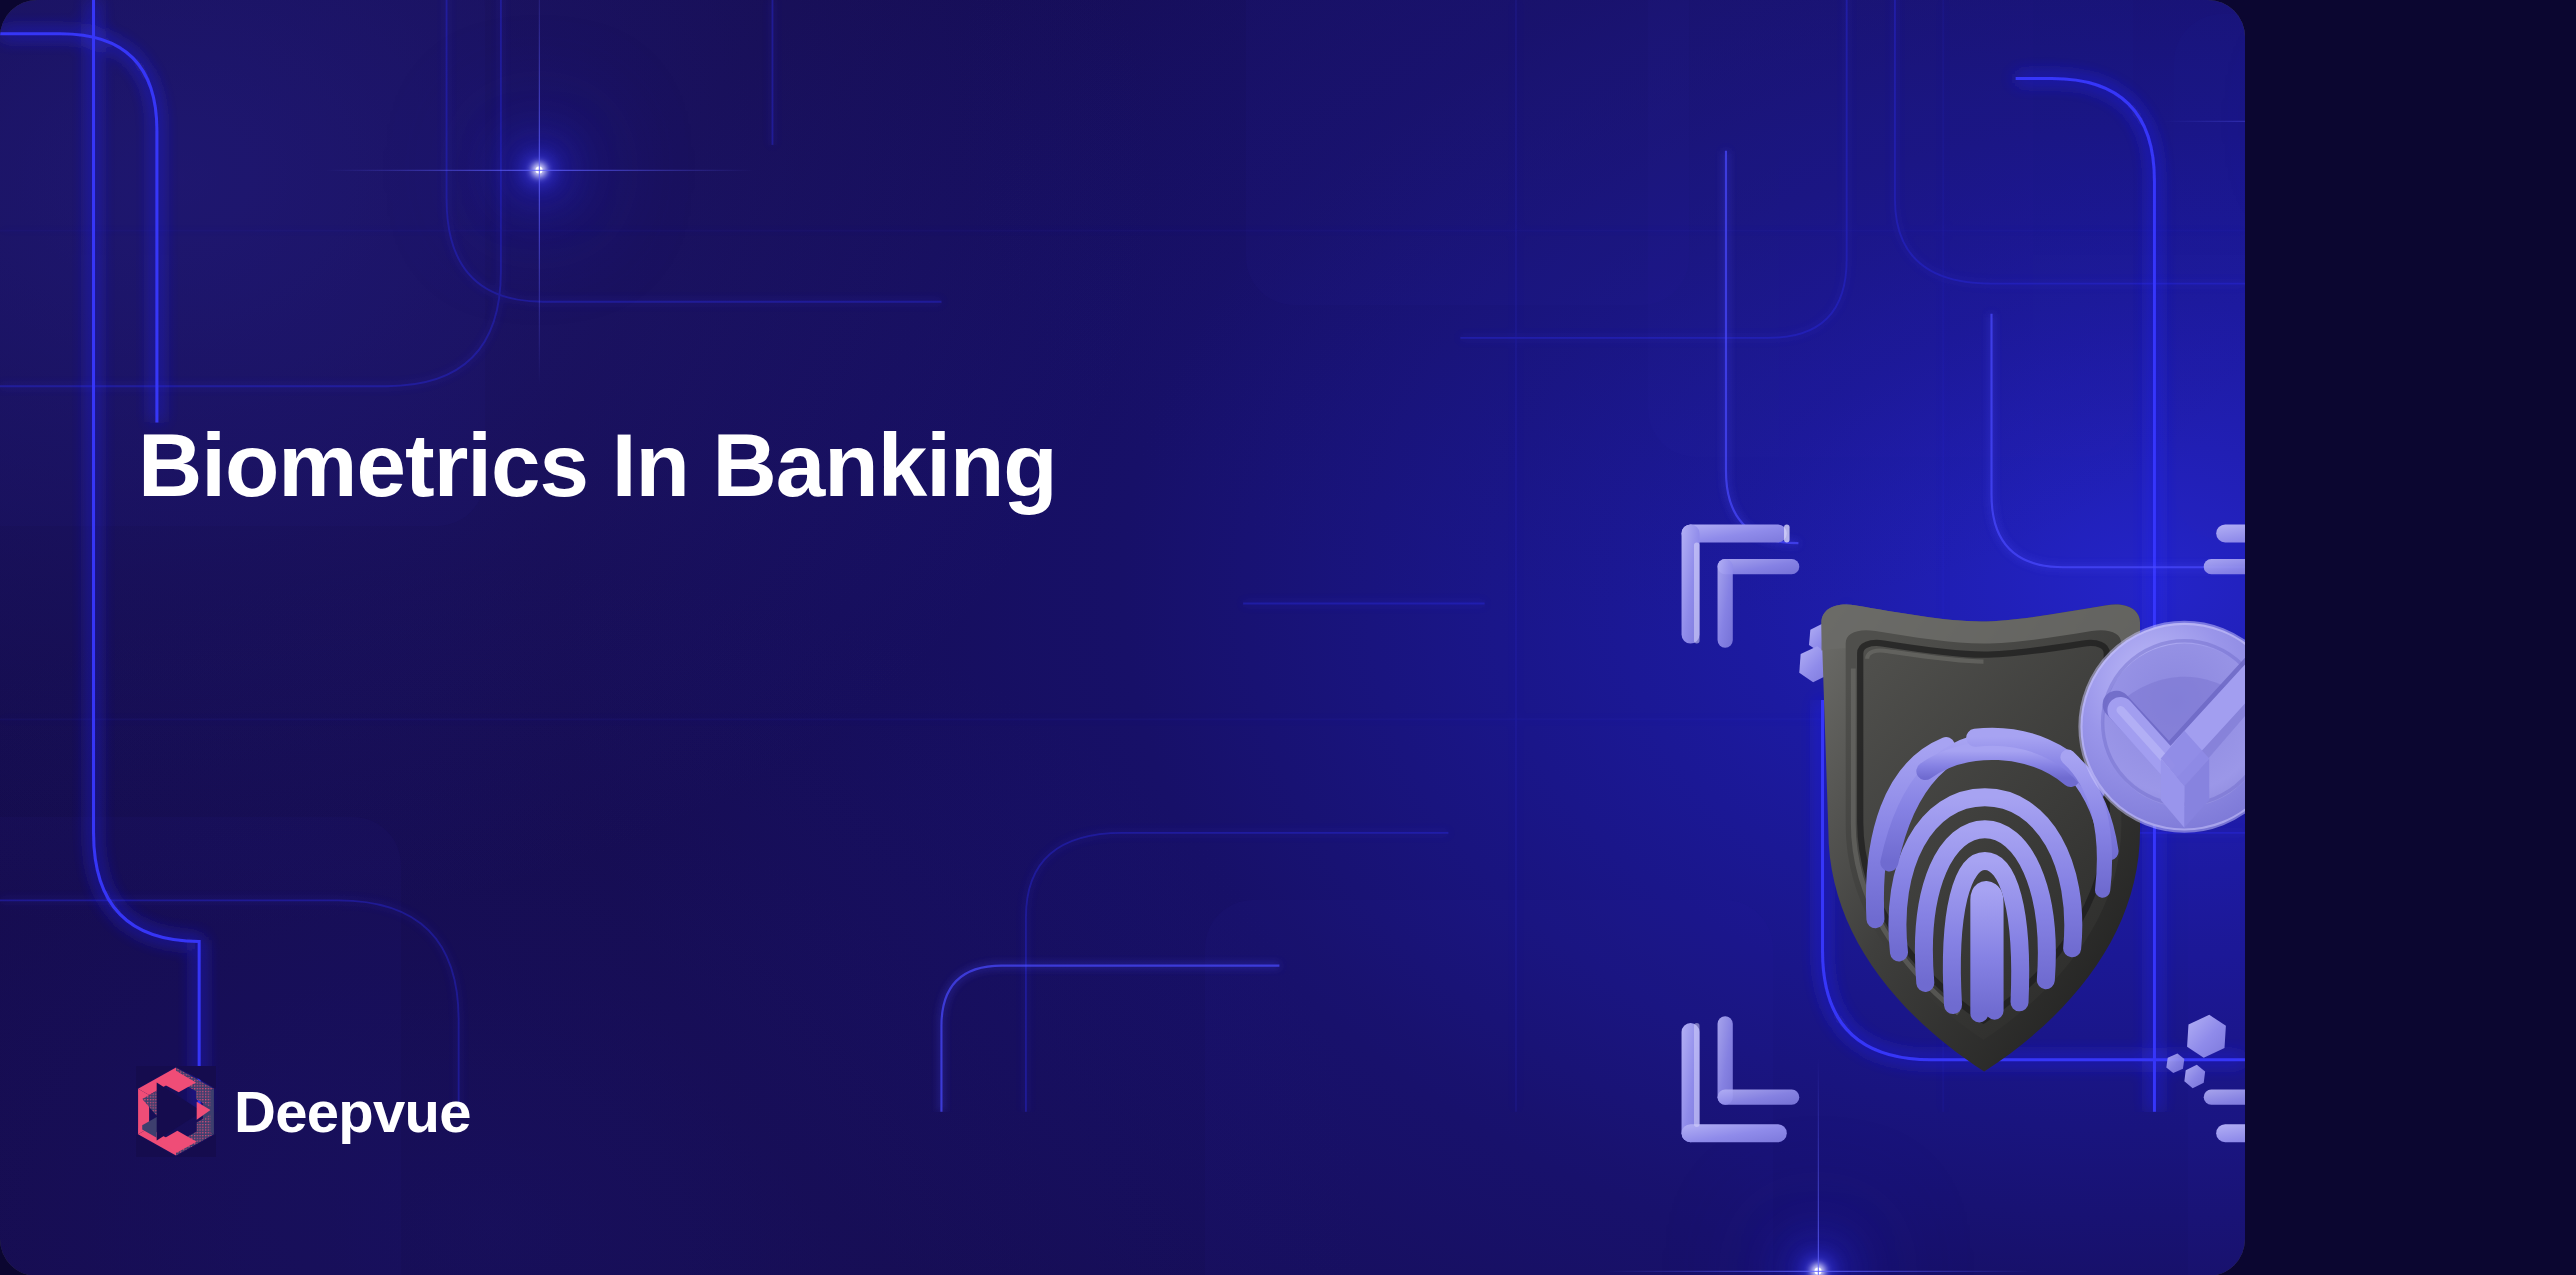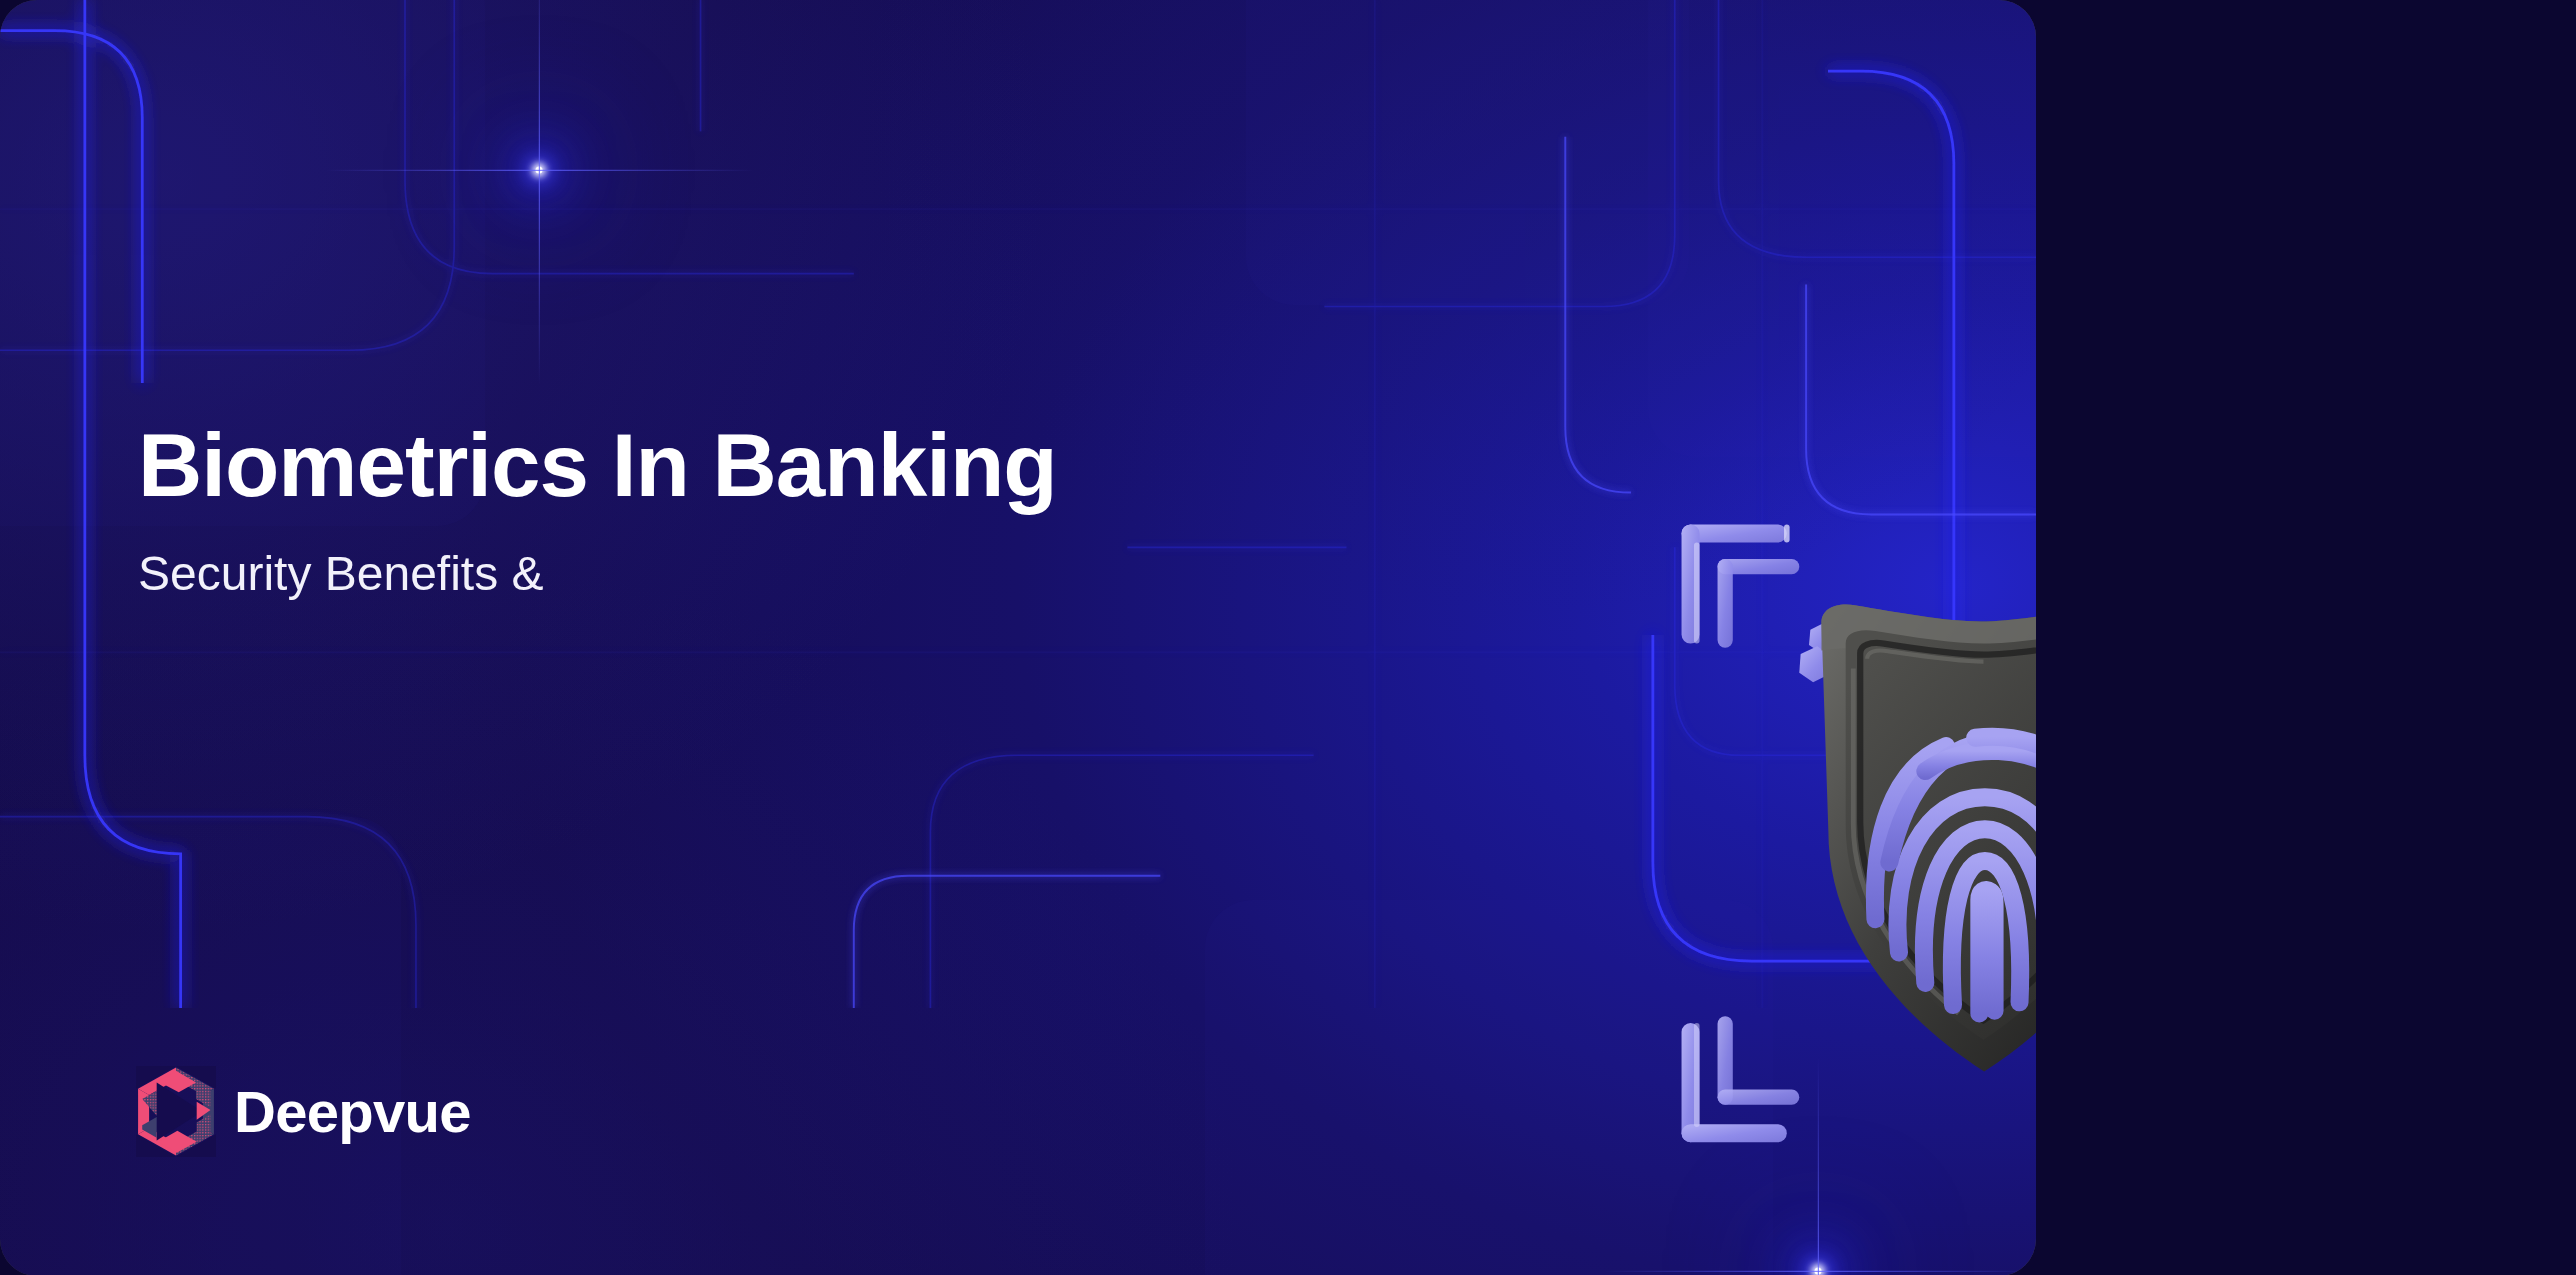--- a/index.html
+++ b/index.html
@@ -7,21 +7,21 @@
   html, body {
     width: 2576px; height: 1276px;
     background: #0b0630;
     overflow: hidden;
     font-family: "Liberation Sans", "DejaVu Sans", sans-serif;
   }
 
   
   #banner {
     position: relative;
-    width: 2036px; height: 1276px;
+    width: 2245px; height: 1276px;
     border-radius: 37px;
     overflow: hidden;
     background: #404040;
   }
 
   
   .bg-base {
     position: absolute; inset: 0;
     background:
       radial-gradient(115% 140% at 96% 46%, #2424c8 0%, #1c1aa0 16%, #171068 40%, #150c4e 62%, #120a44 100%);
@@ -185,21 +185,20 @@
     </g>
   </svg>
 
   <div class="node" style="left:539px;  top:170px;"></div>
   <div class="node" style="left:2377px; top:121px;"></div>
   <div class="node" style="left:1818px; top:1271px;"></div>
 
   <div class="copy">
     <h1 class="headline">Biometrics In Banking</h1>
     <div class="subline">
-      <span class="l1">Security Benefits &amp;</span>
     </div>
   </div>
 
   <div class="logo">
     <svg class="logo-mark" viewBox="0 0 116 132">
       <defs>
         <pattern id="dots" width="4" height="4" patternUnits="userSpaceOnUse">
           <rect width="4" height="4" fill="#3d3f6e"></rect>
           <circle cx="1" cy="1" r="1.05" fill="#ef4d77"></circle>
         </pattern>

